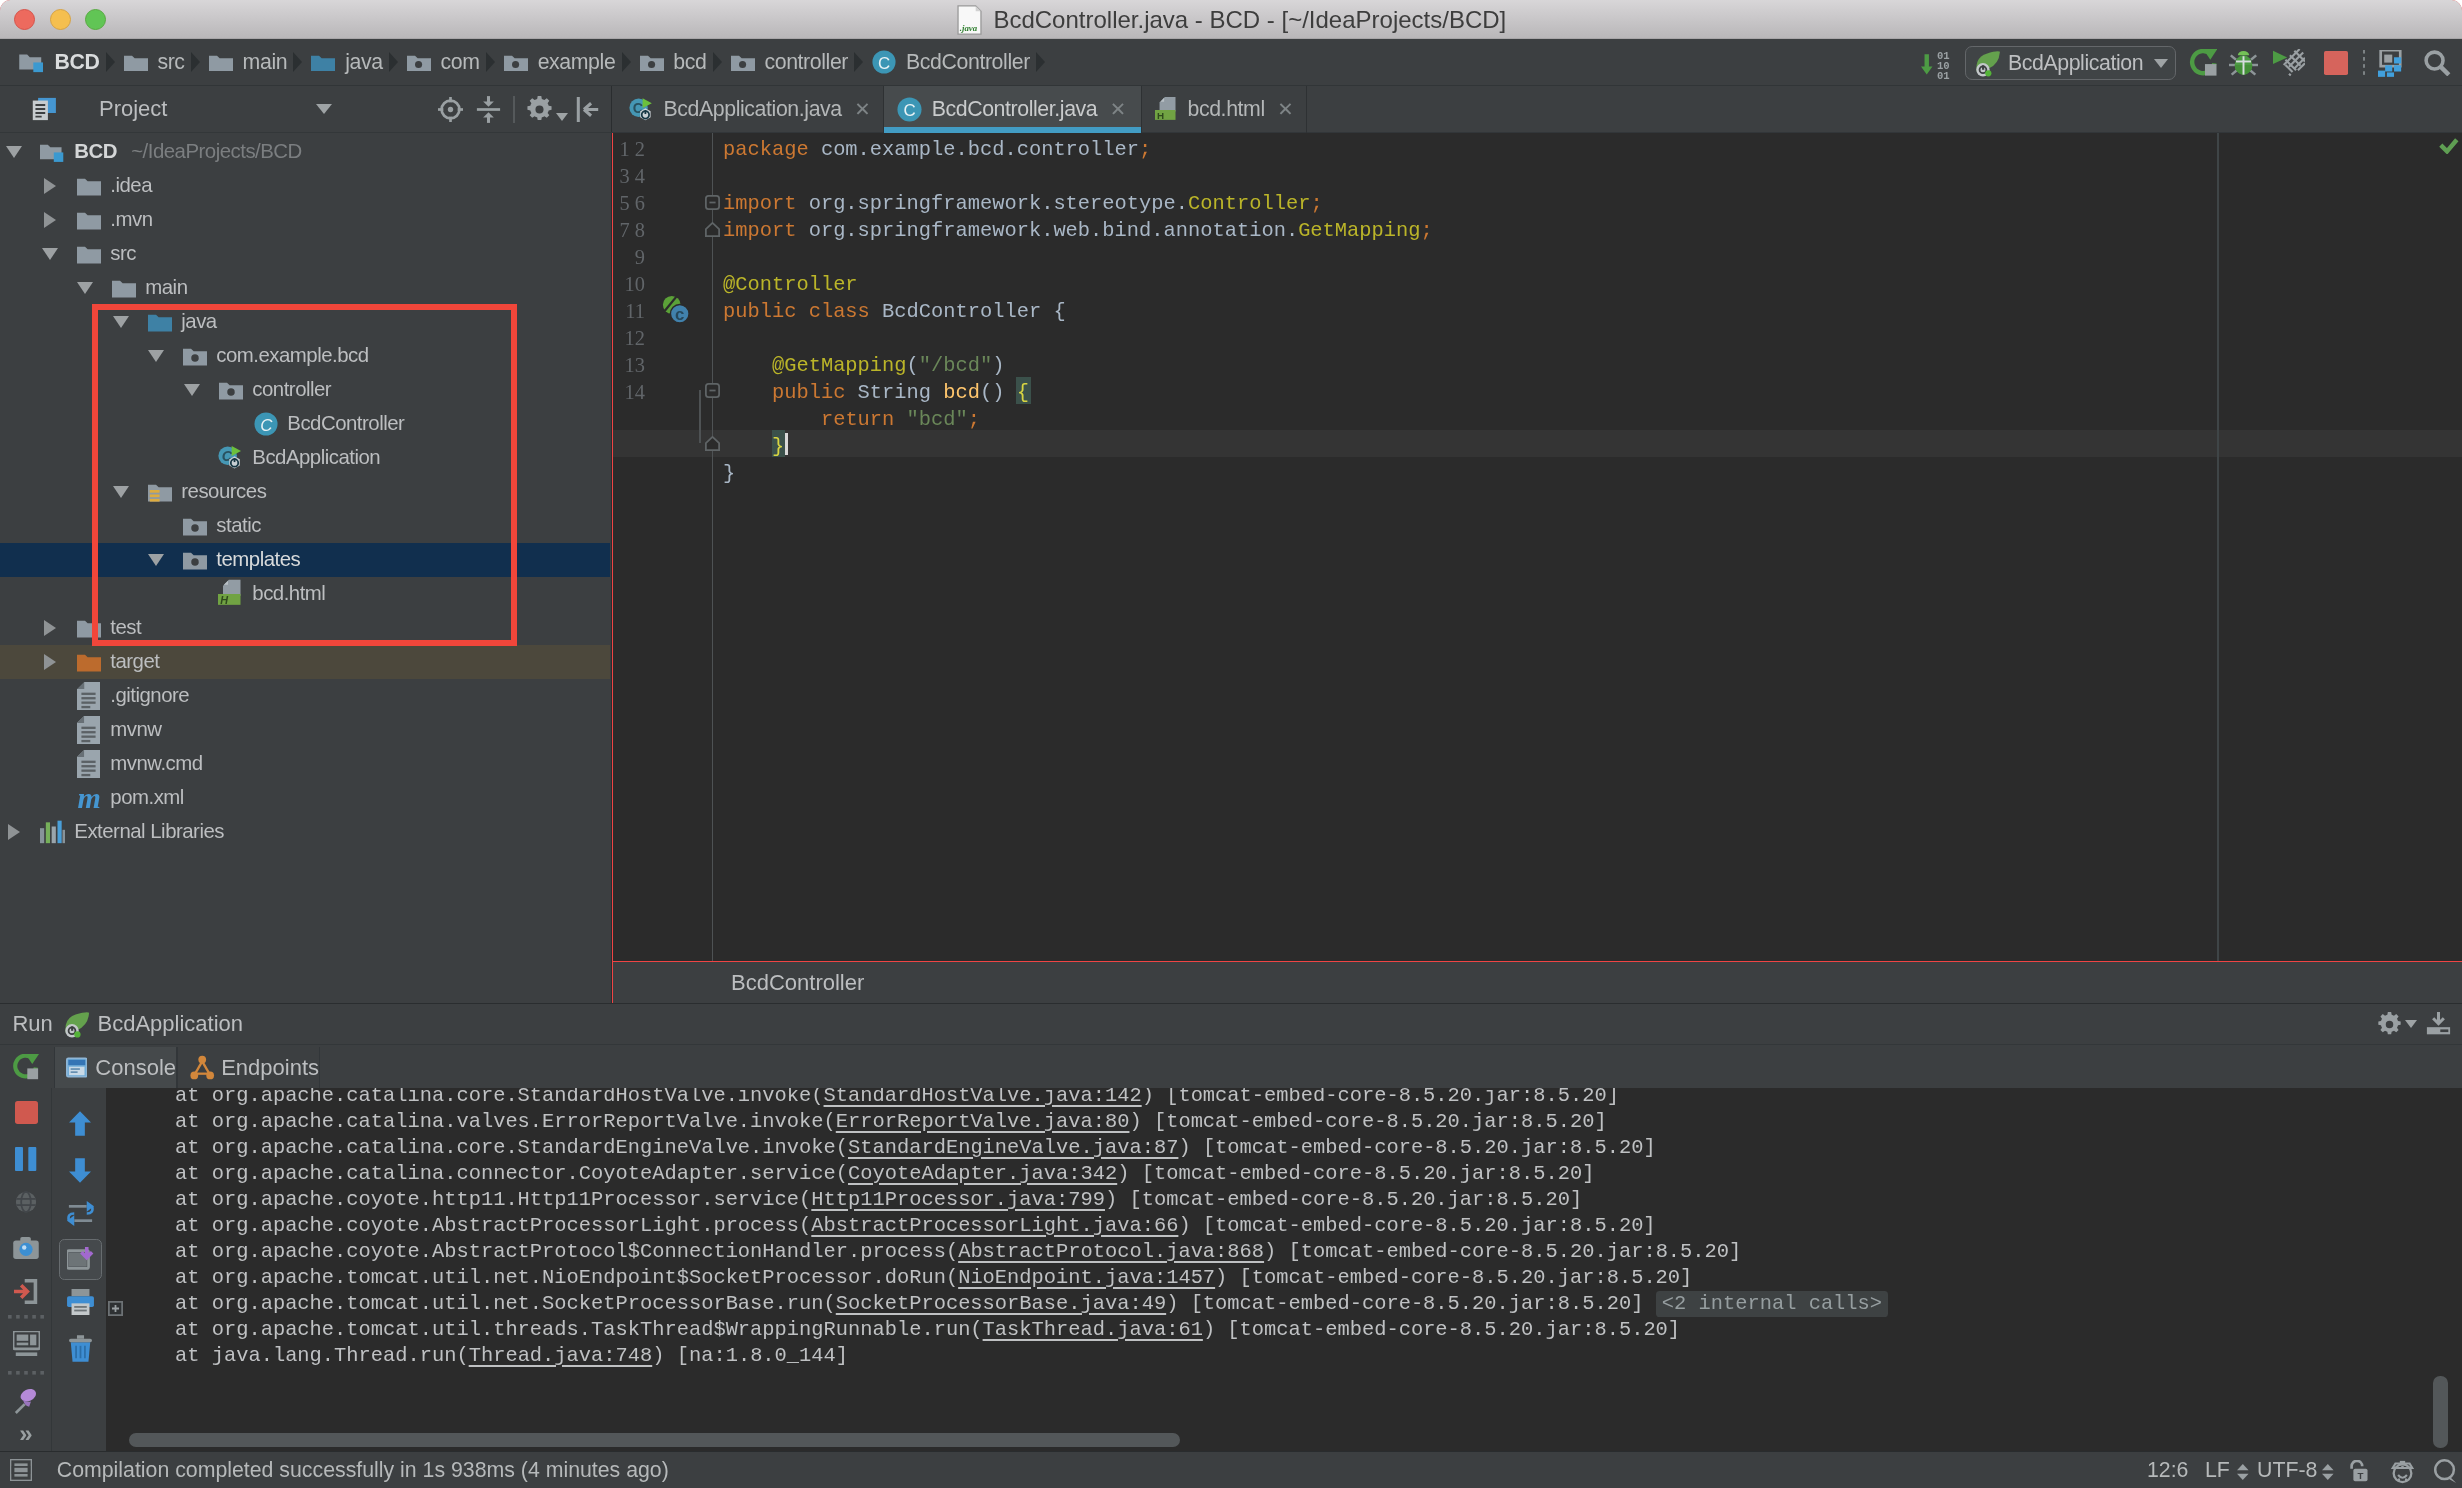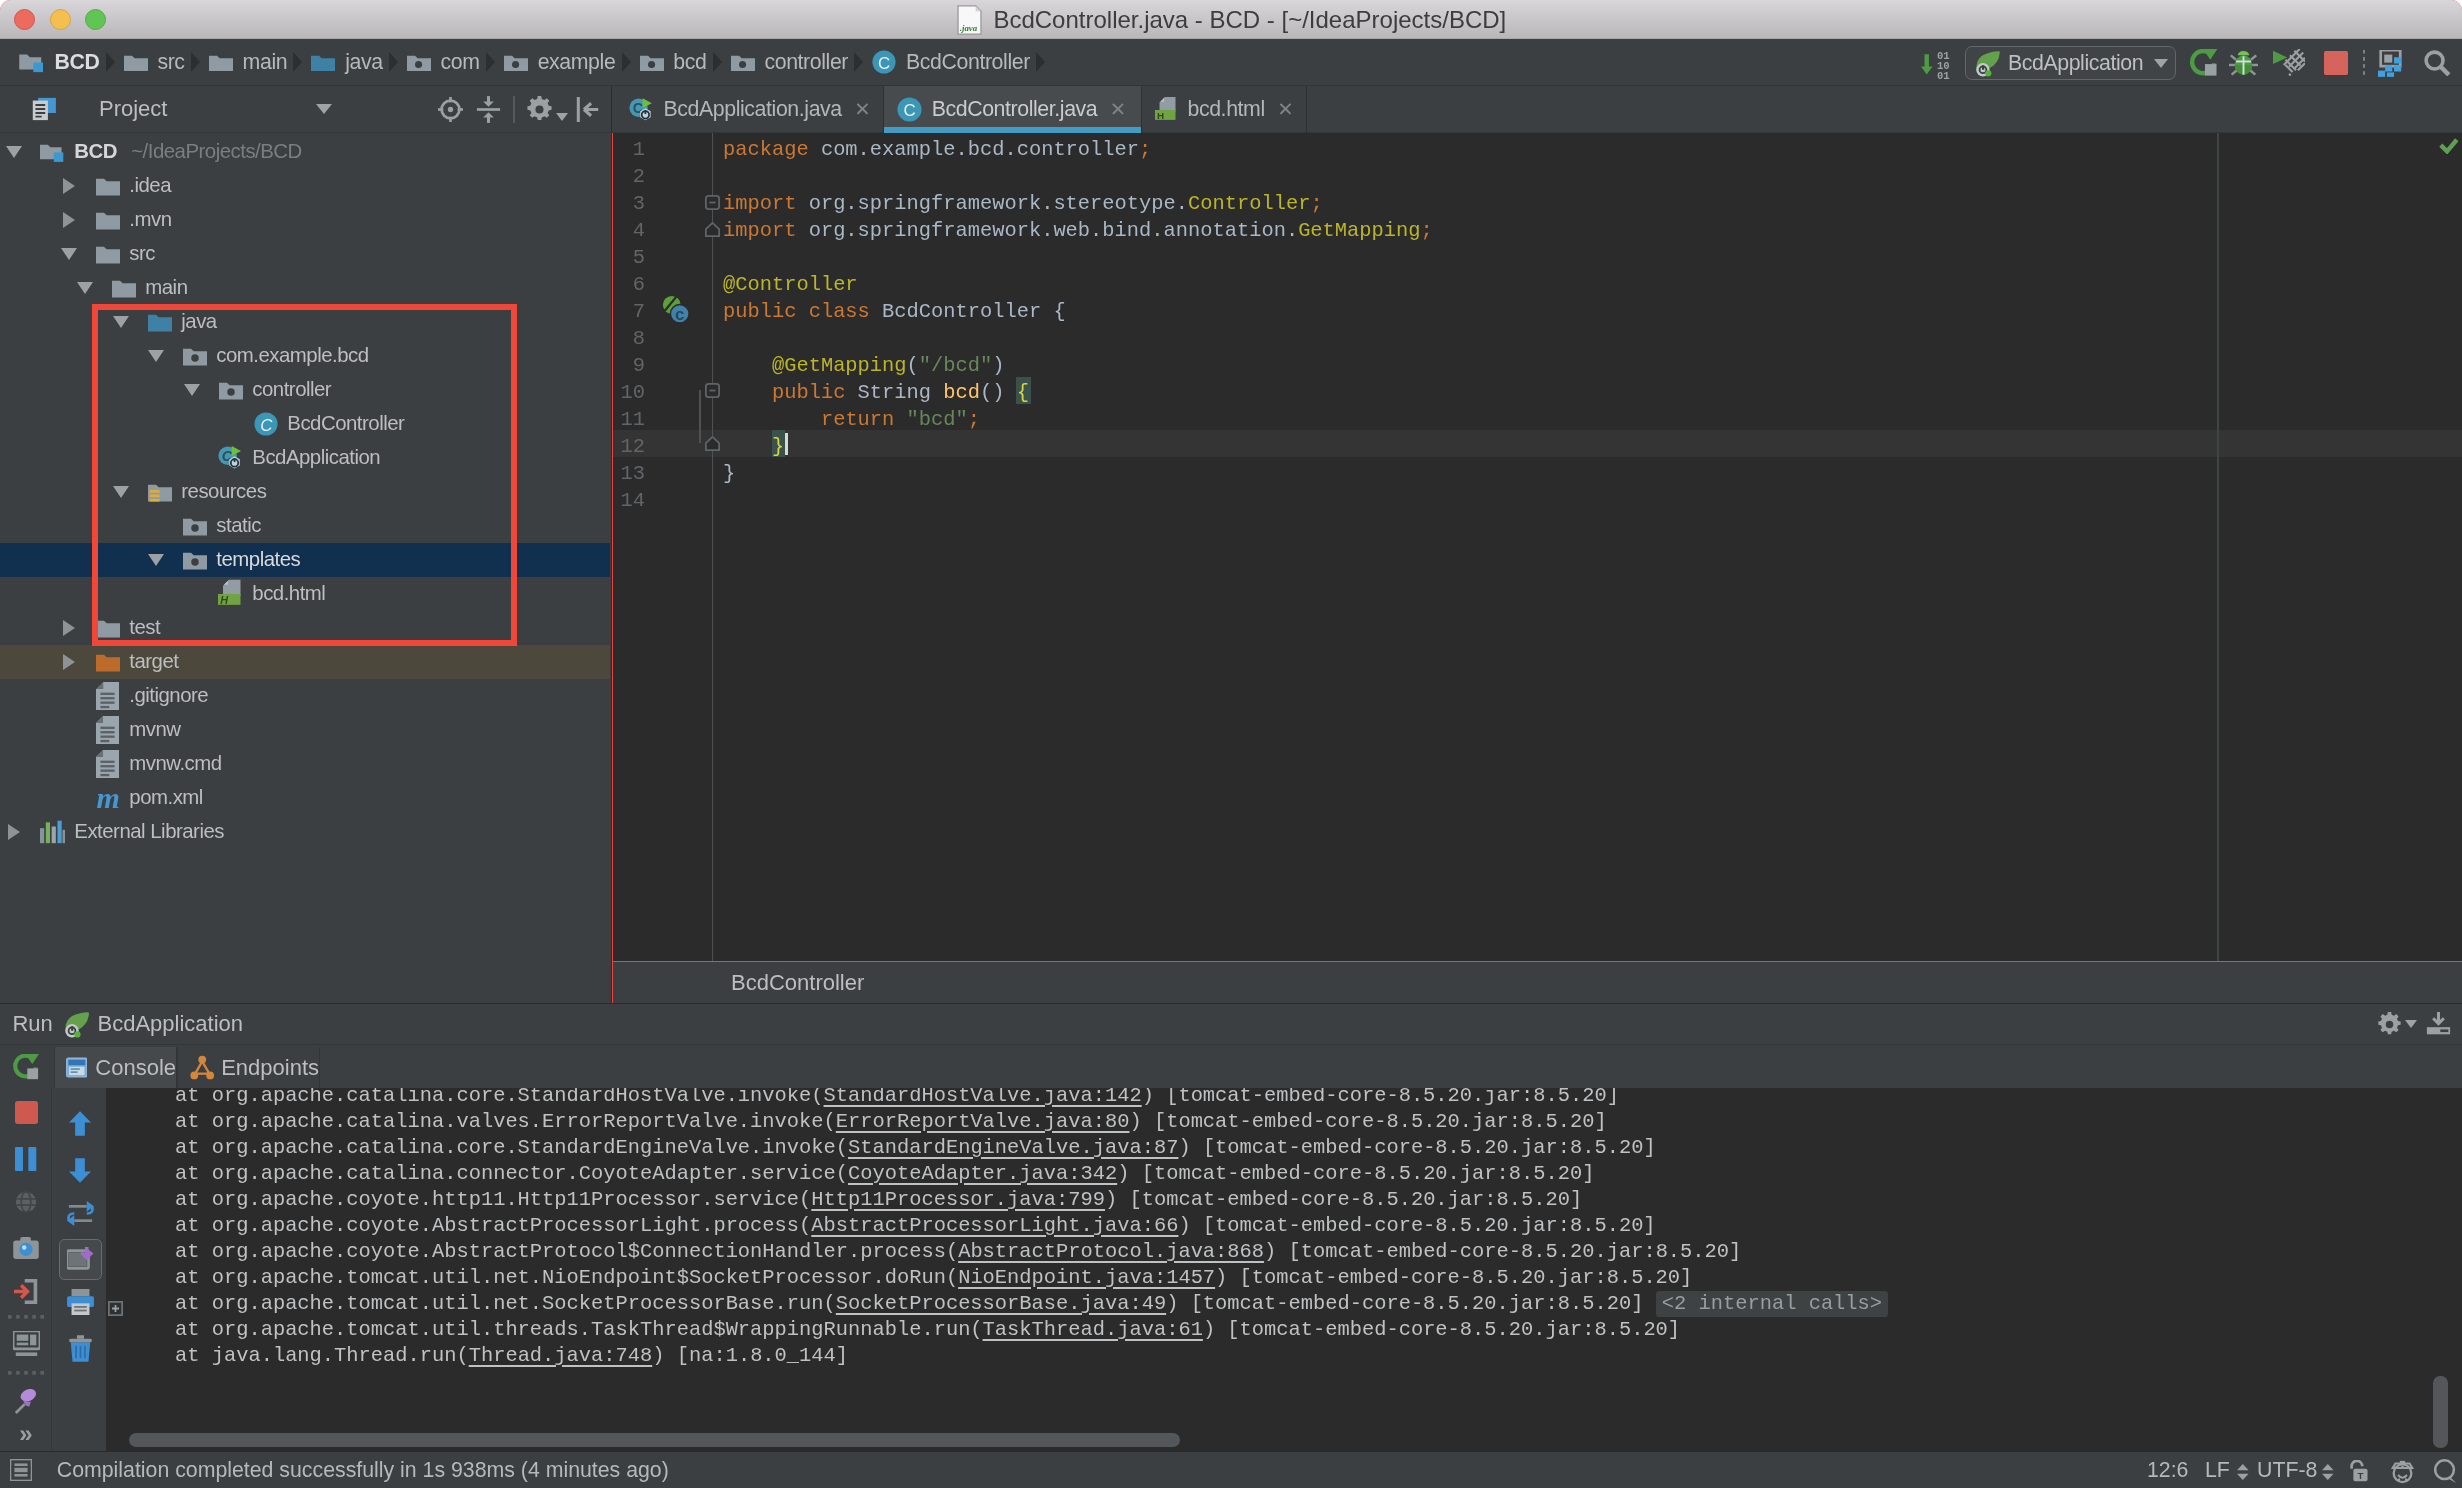--- a/index.html
+++ b/index.html
@@ -21,35 +21,35 @@
 #runcombo{display:flex;align-items:center;height:34px;width:211px;border:1.8px solid #64676a;border-radius:7.1px;background:#404446;padding:0 7.1px 0 8px;font-size:21.3px;letter-spacing:-0.4px;color:#bdbfc1}
 
 #projpanel{position:absolute;left:0;top:86px;width:612px;height:917px;background:#3c3f41;border-right:1.8px solid #2a2d2f}
 #ptoolbar{position:absolute;left:0;top:0;width:612px;height:47px;border-bottom:1.8px solid #333739;display:flex;align-items:center}
 #tree{position:absolute;left:0;top:47px;width:610px;height:869px;overflow:hidden;font-size:20.4px;letter-spacing:-0.5px;color:#bcbec0;padding-top:1.8px}
 .sel{background:#112f4e}
 .row{height:34px;display:flex;align-items:center;white-space:nowrap}
 .ar{width:27px;flex:0 0 27px;display:flex;align-items:center;justify-content:center}
 .ric{width:25px;flex:0 0 25px;margin-left:13.3px;display:flex;align-items:center;justify-content:center}
 .rl{margin-left:9px}
-.lv1{padding-left:55px}.lv2{padding-left:71px}.lv3{padding-left:107px}.lv4{padding-left:142px}.lv5{padding-left:178px}.lv6{padding-left:213px}
+.lv1{padding-left:36px}.lv2{padding-left:71px}.lv3{padding-left:107px}.lv4{padding-left:142px}.lv5{padding-left:178px}.lv6{padding-left:213px}
 .dn{width:0;height:0;border-top:12.4px solid #9da1a3;border-left:8px solid transparent;border-right:8px solid transparent}
 .rt{width:0;height:0;border-left:12.4px solid #8f9395;border-top:8px solid transparent;border-bottom:8px solid transparent}
 
 #tabbar{position:absolute;left:612px;top:86px;width:1851px;height:47px;background:#3c3f41;display:flex;padding-left:3.6px;border-bottom:1.8px solid #323639}
 .tab{display:flex;align-items:center;height:47px;border-right:1.8px solid #2e3133;font-size:21.3px;letter-spacing:-0.4px;color:#b4b7b8;position:relative;padding-left:13.3px;overflow:hidden}
 .tab .x{margin-left:auto}
 .tab .x{color:#7e8486;font-size:19.6px;margin-left:12.4px;margin-right:12.4px}
 .tab svg{margin-right:9.8px}
 .tab.active{background:#474b4d}
 #tabline{position:absolute;left:0;bottom:0;width:100%;height:6.2px;background:#429cc4}
 #editor{position:absolute;left:613px;top:133px;width:1849px;height:828px;background:#2b2b2b;overflow:hidden}
 #gutter{position:absolute;left:0;top:0;width:100px;height:828px;border-right:1.8px solid #4e5254}
 .mono{font-family:"Liberation Mono",monospace;font-size:20.4px;line-height:27px}
-#lnums{position:absolute;left:0;top:2.7px;width:32px;text-align:right;color:#616569;font-family:Liberation Mono, monospace;font-size:20.4px;line-height:27px}
+#lnums{position:absolute;left:0;top:2.7px;width:32px;text-align:right;color:#616569;font-family:Liberation Serif, serif;font-size:20.4px;line-height:27px}
 #code{position:absolute;left:110px;top:2.7px;color:#a9b7c6;white-space:pre}
 .kw{color:#cc7832}.an{color:#bbb529}.st{color:#6a8759}.mt{color:#ffc66d}.br{color:#d8d542}
 
 #runpanel{position:absolute;left:0;top:1003px;width:2462px;height:448px;background:#3c3f41;border-top:1.8px solid #2a2d2f}
 #runhdr{position:absolute;left:0;top:0;width:2462px;height:41px;border-bottom:1.8px solid #333739;display:flex;align-items:center;font-size:22px;color:#bcbec0}
 #runtabs{position:absolute;left:0;top:43px;width:2462px;height:41px;display:flex;align-items:center}
 #console{position:absolute;left:106px;top:84px;width:2357px;height:364px;background:#2b2b2b;overflow:hidden}
 .rtab{position:absolute;top:0;height:41px;display:flex;align-items:center;padding-left:10.7px;font-size:22px;color:#bcbec0;border-right:1.8px solid #323639;border-left:1.8px solid #323639}
 .lic{position:absolute;left:0;width:52px;display:flex;justify-content:center}
 .lic2{position:absolute;left:54px;width:52px;display:flex;justify-content:center}

